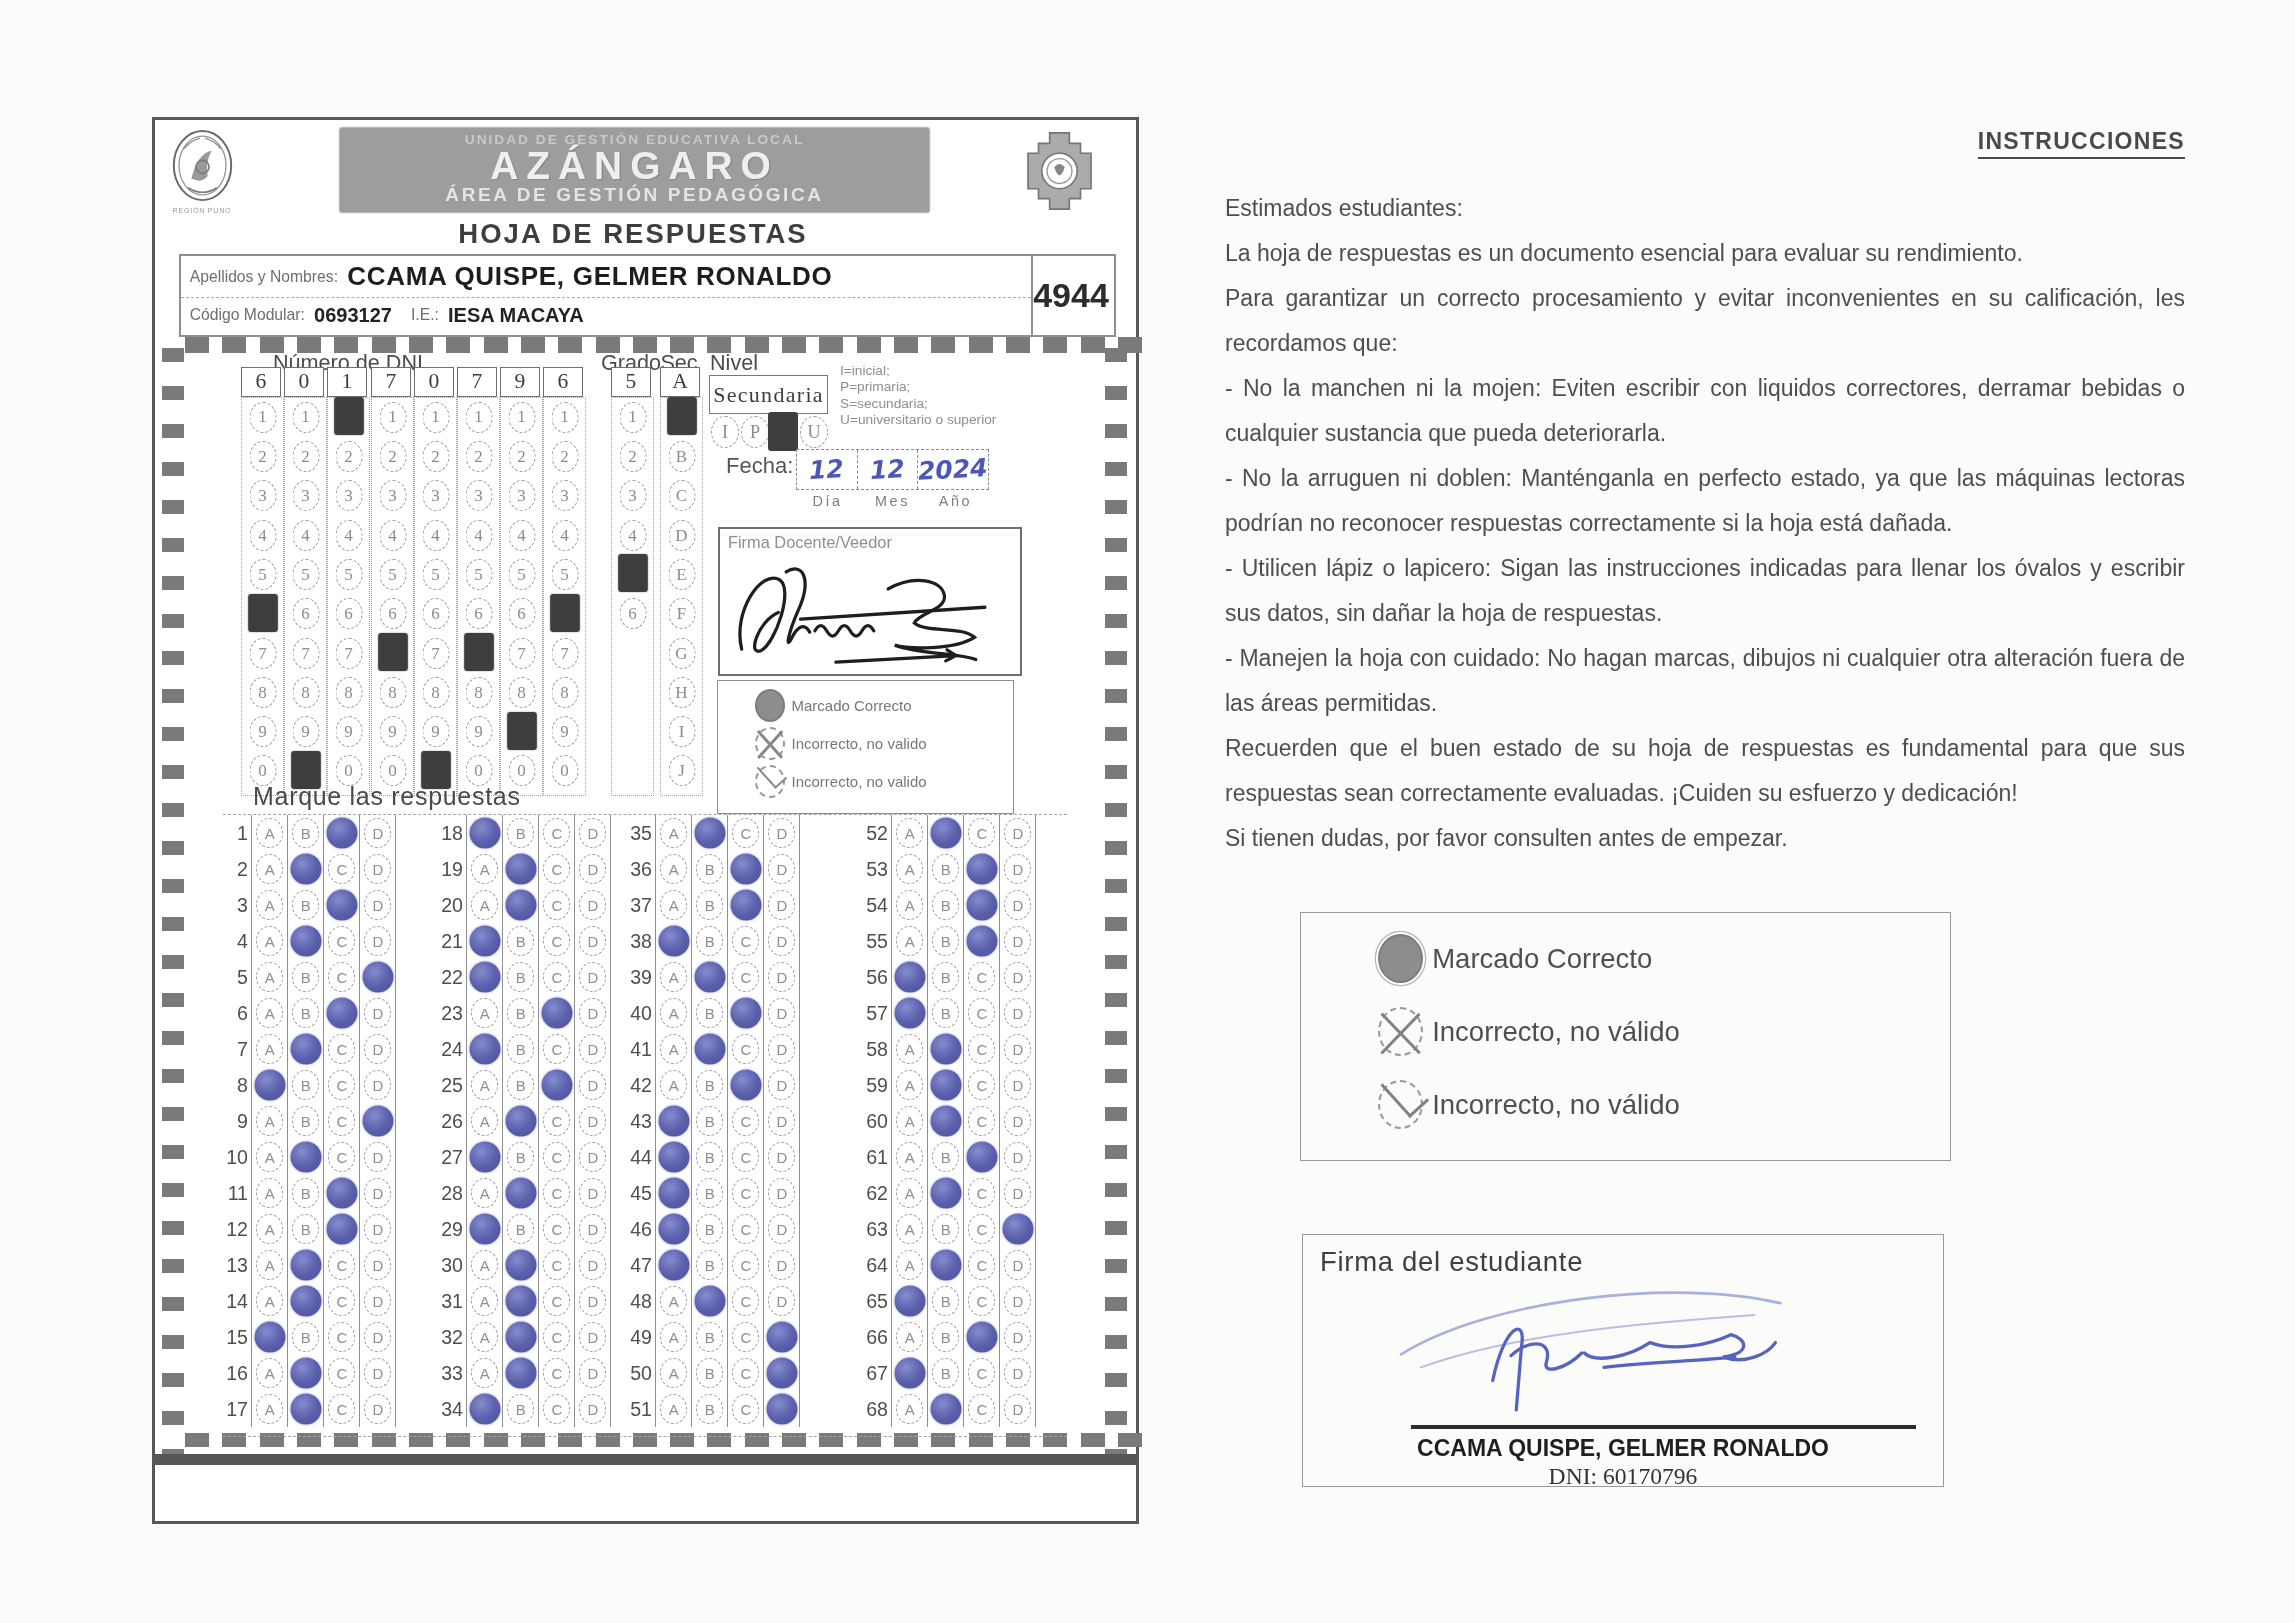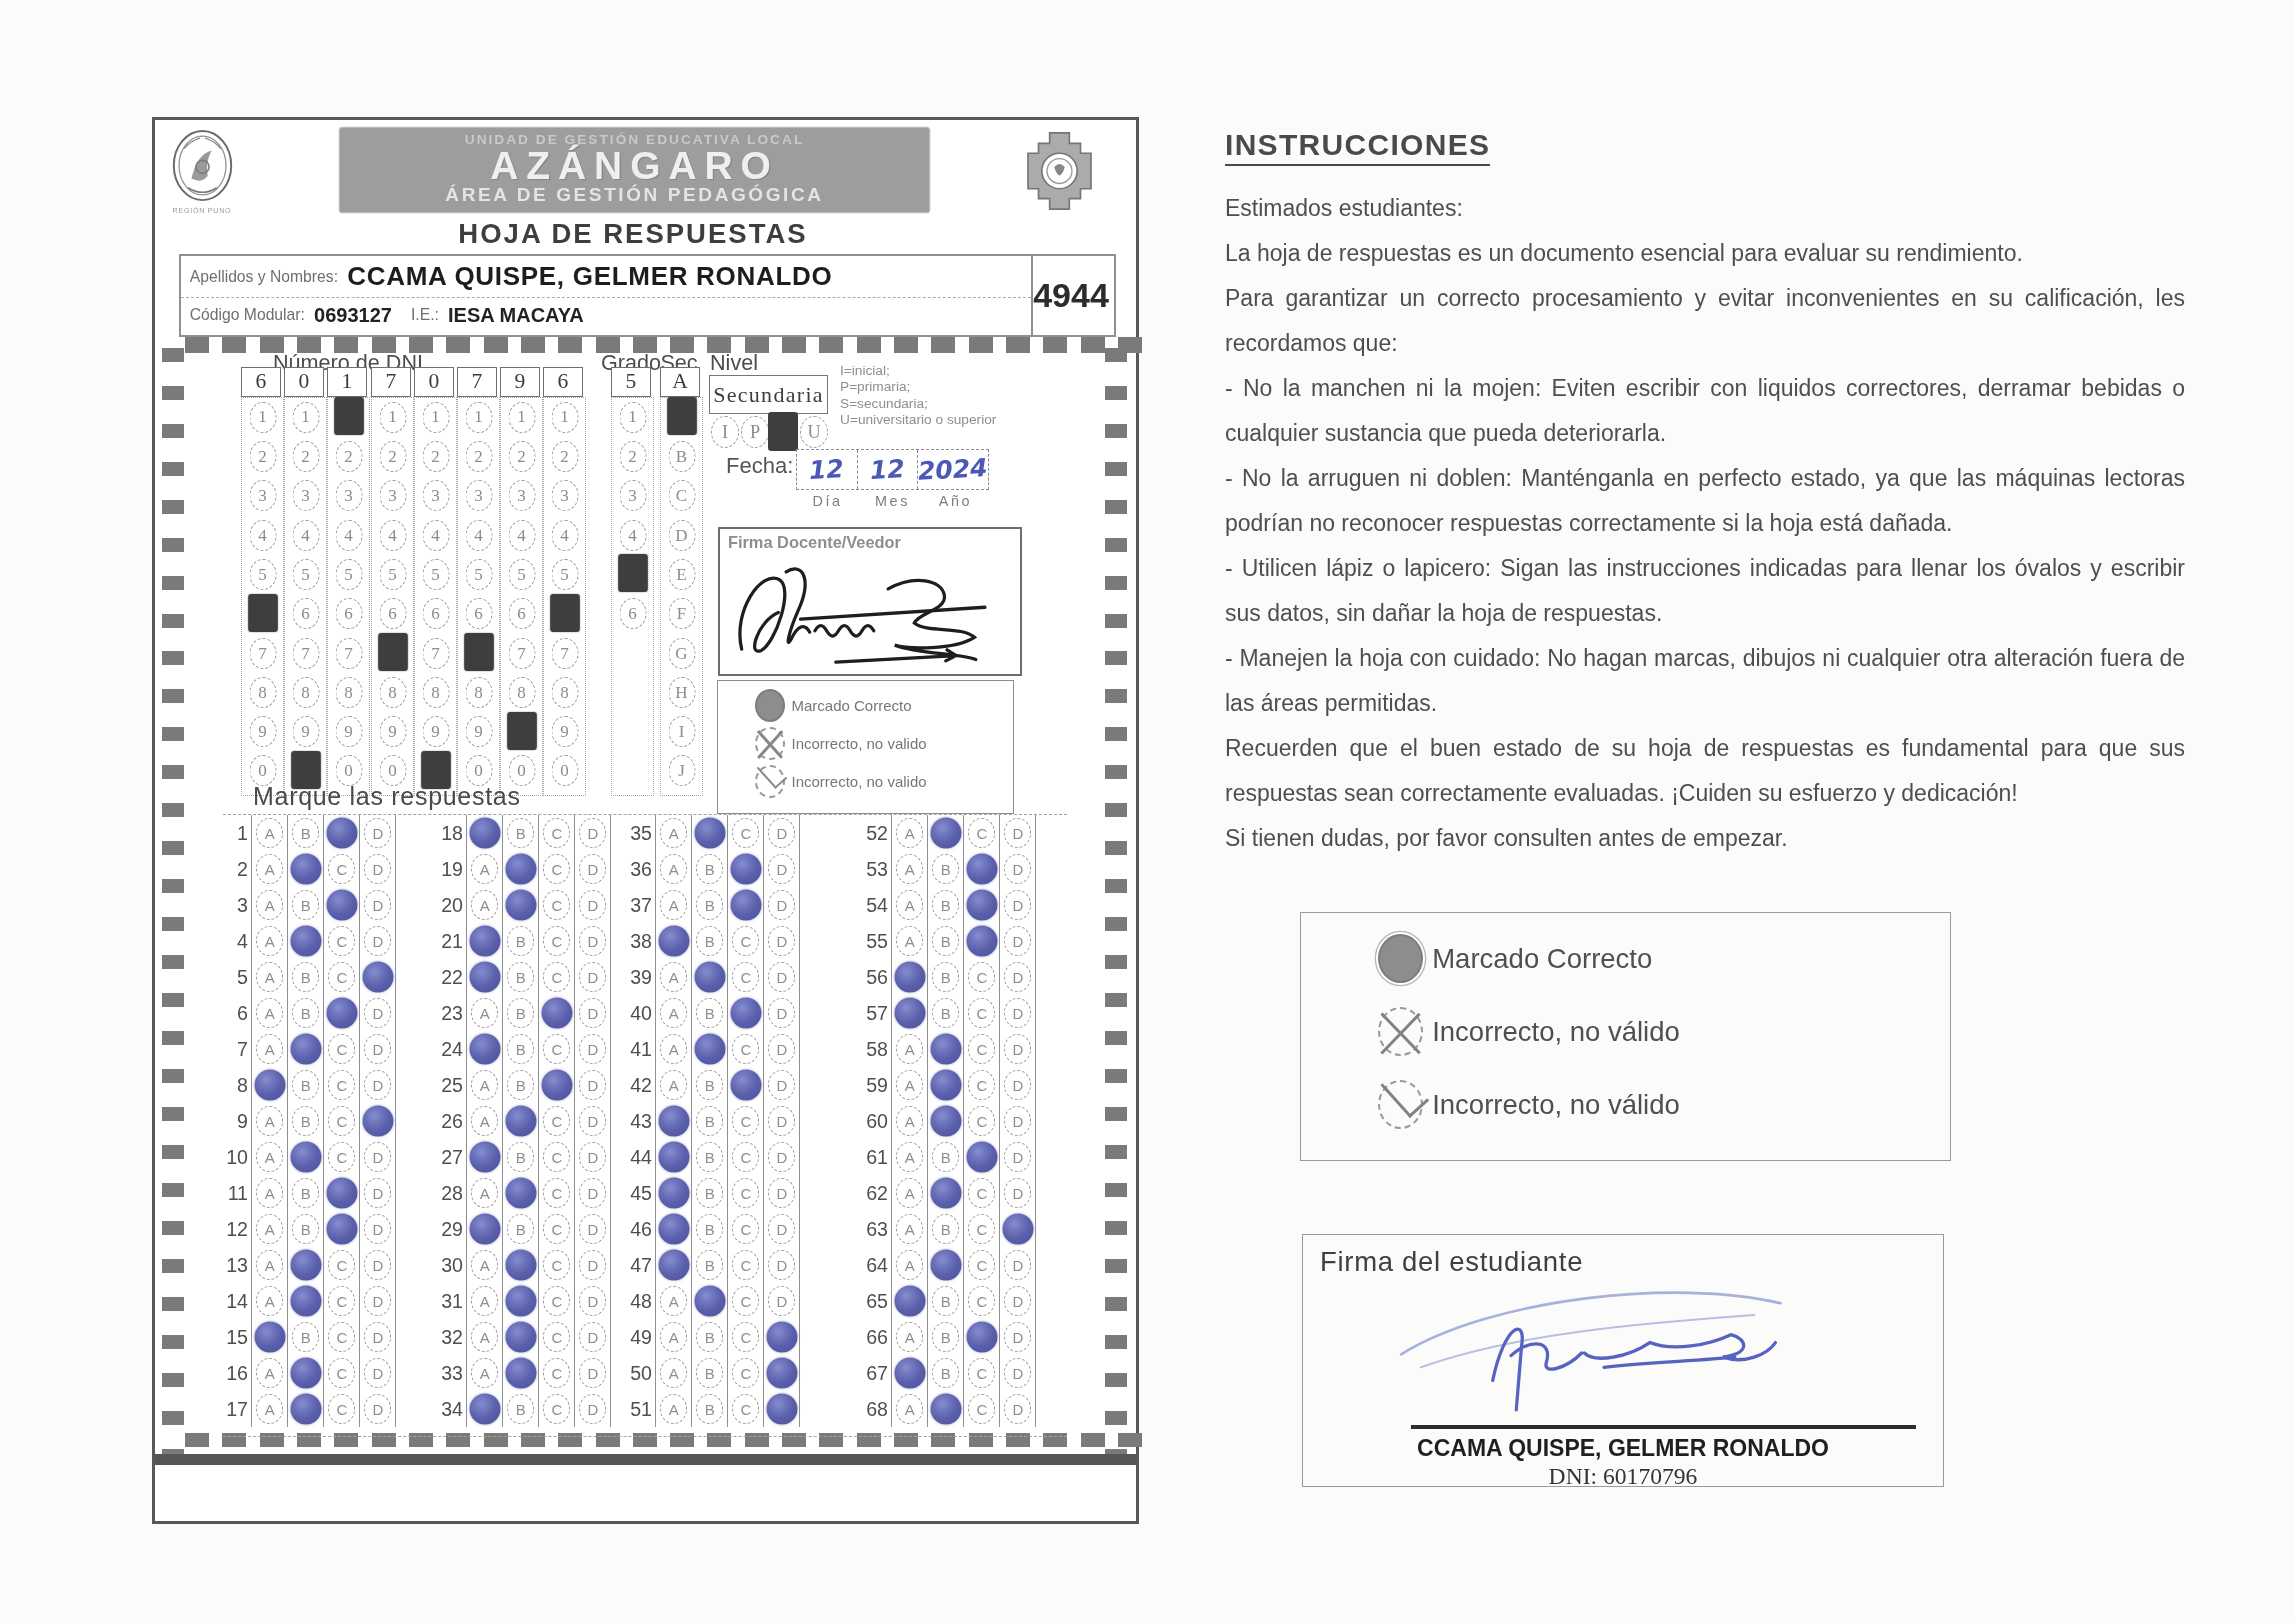--- a/index.html
+++ b/index.html
@@ -35,21 +35,21 @@
   .nivel-opt{position:absolute;width:26px;height:30px;border:1.3px dashed #9b9b9b;border-radius:50%;display:flex;align-items:center;justify-content:center;font-family:"Liberation Serif",serif;font-size:18.3px;color:#8c8c8c;background:#fff;}
   .nivel-mark{position:absolute;width:30px;height:39px;background:#3e3e3e;border-radius:3.3px;}
   .nivel-legend{position:absolute;left:685px;top:243px;width:164px;font-size:13.7px;line-height:16.4px;color:#8e8e8e;}
   .fecha-label{position:absolute;left:571px;top:333px;font-size:22px;color:#555;}
   .fecha-boxes{position:absolute;left:641px;top:329px;width:191px;height:39px;border:1.3px dashed #8a8a8a;display:flex;}
   .fecha-cell{flex:1;border-left:1.3px dashed #8a8a8a;display:flex;align-items:center;justify-content:center;}
   .fecha-cell:first-child{border-left:none;}
   .hand{font-family:"DejaVu Sans",sans-serif;font-style:italic;font-weight:bold;font-size:25px;color:#4b58b6;transform:rotate(-3deg);}
   .fecha-col-label{position:absolute;top:373px;font-size:14.4px;letter-spacing:2.6px;color:#7e7e7e;text-align:center;width:63px;}
   .firma-doc-box{position:absolute;left:563px;top:407px;width:300px;height:145px;border:2px solid #6e6e6e;}
-  .firma-doc-label{position:absolute;left:7.9px;top:3.9px;font-size:16.4px;color:#8e8e8e;font-weight:bold;}
+  .firma-doc-label{position:absolute;left:7.9px;top:3.9px;font-size:16.4px;color:#8e8e8e;}
   .legend-box-sm{position:absolute;left:562px;top:560px;width:295px;height:127px;border:1.3px solid #8d8d8d;}
   .lg-row{display:flex;align-items:center;height:38px;padding-left:37px;}
   .lg-icon{width:26px;height:29px;border:2px dashed #9a9a9a;border-radius:50%;position:relative;flex:none;}
   .lg-icon.filled{background:#8d8d8d;border-style:solid;border-color:#7d7d7d;}
   .lg-icon.cross::before,.lg-icon.cross::after{content:'';position:absolute;width:140%;height:2.6px;background:#888;top:50%;left:-20%;}
   .lg-icon.cross::before{transform:rotate(48deg);}
   .lg-icon.cross::after{transform:rotate(-48deg);}
   .lg-icon.check::before{content:'';position:absolute;width:55%;height:90%;border-left:2.6px solid #888;border-bottom:2.6px solid #888;transform:rotate(-42deg);left:28%;top:-25%;}
   .lg-label-sm{font-size:15px;color:#777;margin-left:6.5px;}
   .marque-label{position:absolute;left:98px;top:662px;font-size:25px;color:#4a4a4a;letter-spacing:0.7px;}
@@ -58,21 +58,21 @@
   .agroup{position:absolute;top:0;height:100%;}
   .arow{height:36px;display:flex;align-items:center;}
   .qnum{width:25px;text-align:right;font-size:19.6px;color:#4f4f4f;padding-right:3.3px;flex:none;}
   .acell{width:35px;height:100%;border-left:1.3px solid #8f8f8f;display:flex;align-items:center;justify-content:center;position:relative;flex:none;}
   .acell:last-child{border-right:1.3px solid #8f8f8f;}
   .abub{width:25px;height:27.5px;border:1.3px dashed #9c9c9c;border-radius:50%;display:flex;align-items:center;justify-content:center;font-size:15px;color:#8f8f8f;}
   .mark-blue{position:absolute;left:50%;top:50%;transform:translate(-50%,-50%);width:31px;height:31px;border-radius:50%;background:radial-gradient(circle at 38% 33%,#868cce 0%,#5a60ab 52%,#4a5099 100%);box-shadow:0 0 2.6px rgba(75,81,156,.55);}
   .bottom-bar{position:absolute;left:0;top:1334px;width:100%;height:11px;background:#565656;}
   
   .instructions{position:absolute;left:1225px;top:128px;width:960px;}
-  .ins-title{position:absolute;top:0;width:100%;text-align:left;font-size:30px;font-weight:bold;color:#4a4a4a;letter-spacing:1.3px;}
+  .ins-title{position:absolute;top:0;width:100%;text-align:right;font-size:23px;font-weight:bold;color:#4a4a4a;letter-spacing:1.3px;}
   .ins-title span{border-bottom:2.6px solid #4a4a4a;padding-bottom:3.3px;}
   #ins-paras{position:absolute;top:58px;width:100%;}
   #ins-paras p{font-size:23px;line-height:45px;color:#4e4e4e;text-align:justify;margin:0;}
   .legend-box-big{position:absolute;top:784px;left:75px;width:649px;height:238px;border:1.3px solid #9a9a9a;}
   .lg-row-big{display:flex;align-items:center;height:73px;padding-left:77px;}
   .lg-icon-big{width:41px;height:45px;border:2px dashed #9a9a9a;border-radius:50%;position:relative;flex:none;}
   .lg-icon-big.filled{background:#8d8d8d;border-style:solid;border-color:#7d7d7d;box-shadow:0 0 0 2px #fff,0 0 0 3.3px #b5b5b5;}
   .lg-icon-big.cross::before,.lg-icon-big.cross::after{content:'';position:absolute;width:135%;height:3.3px;background:#828282;top:50%;left:-18%;}
   .lg-icon-big.cross::before{transform:rotate(46deg);}
   .lg-icon-big.cross::after{transform:rotate(-46deg);}

